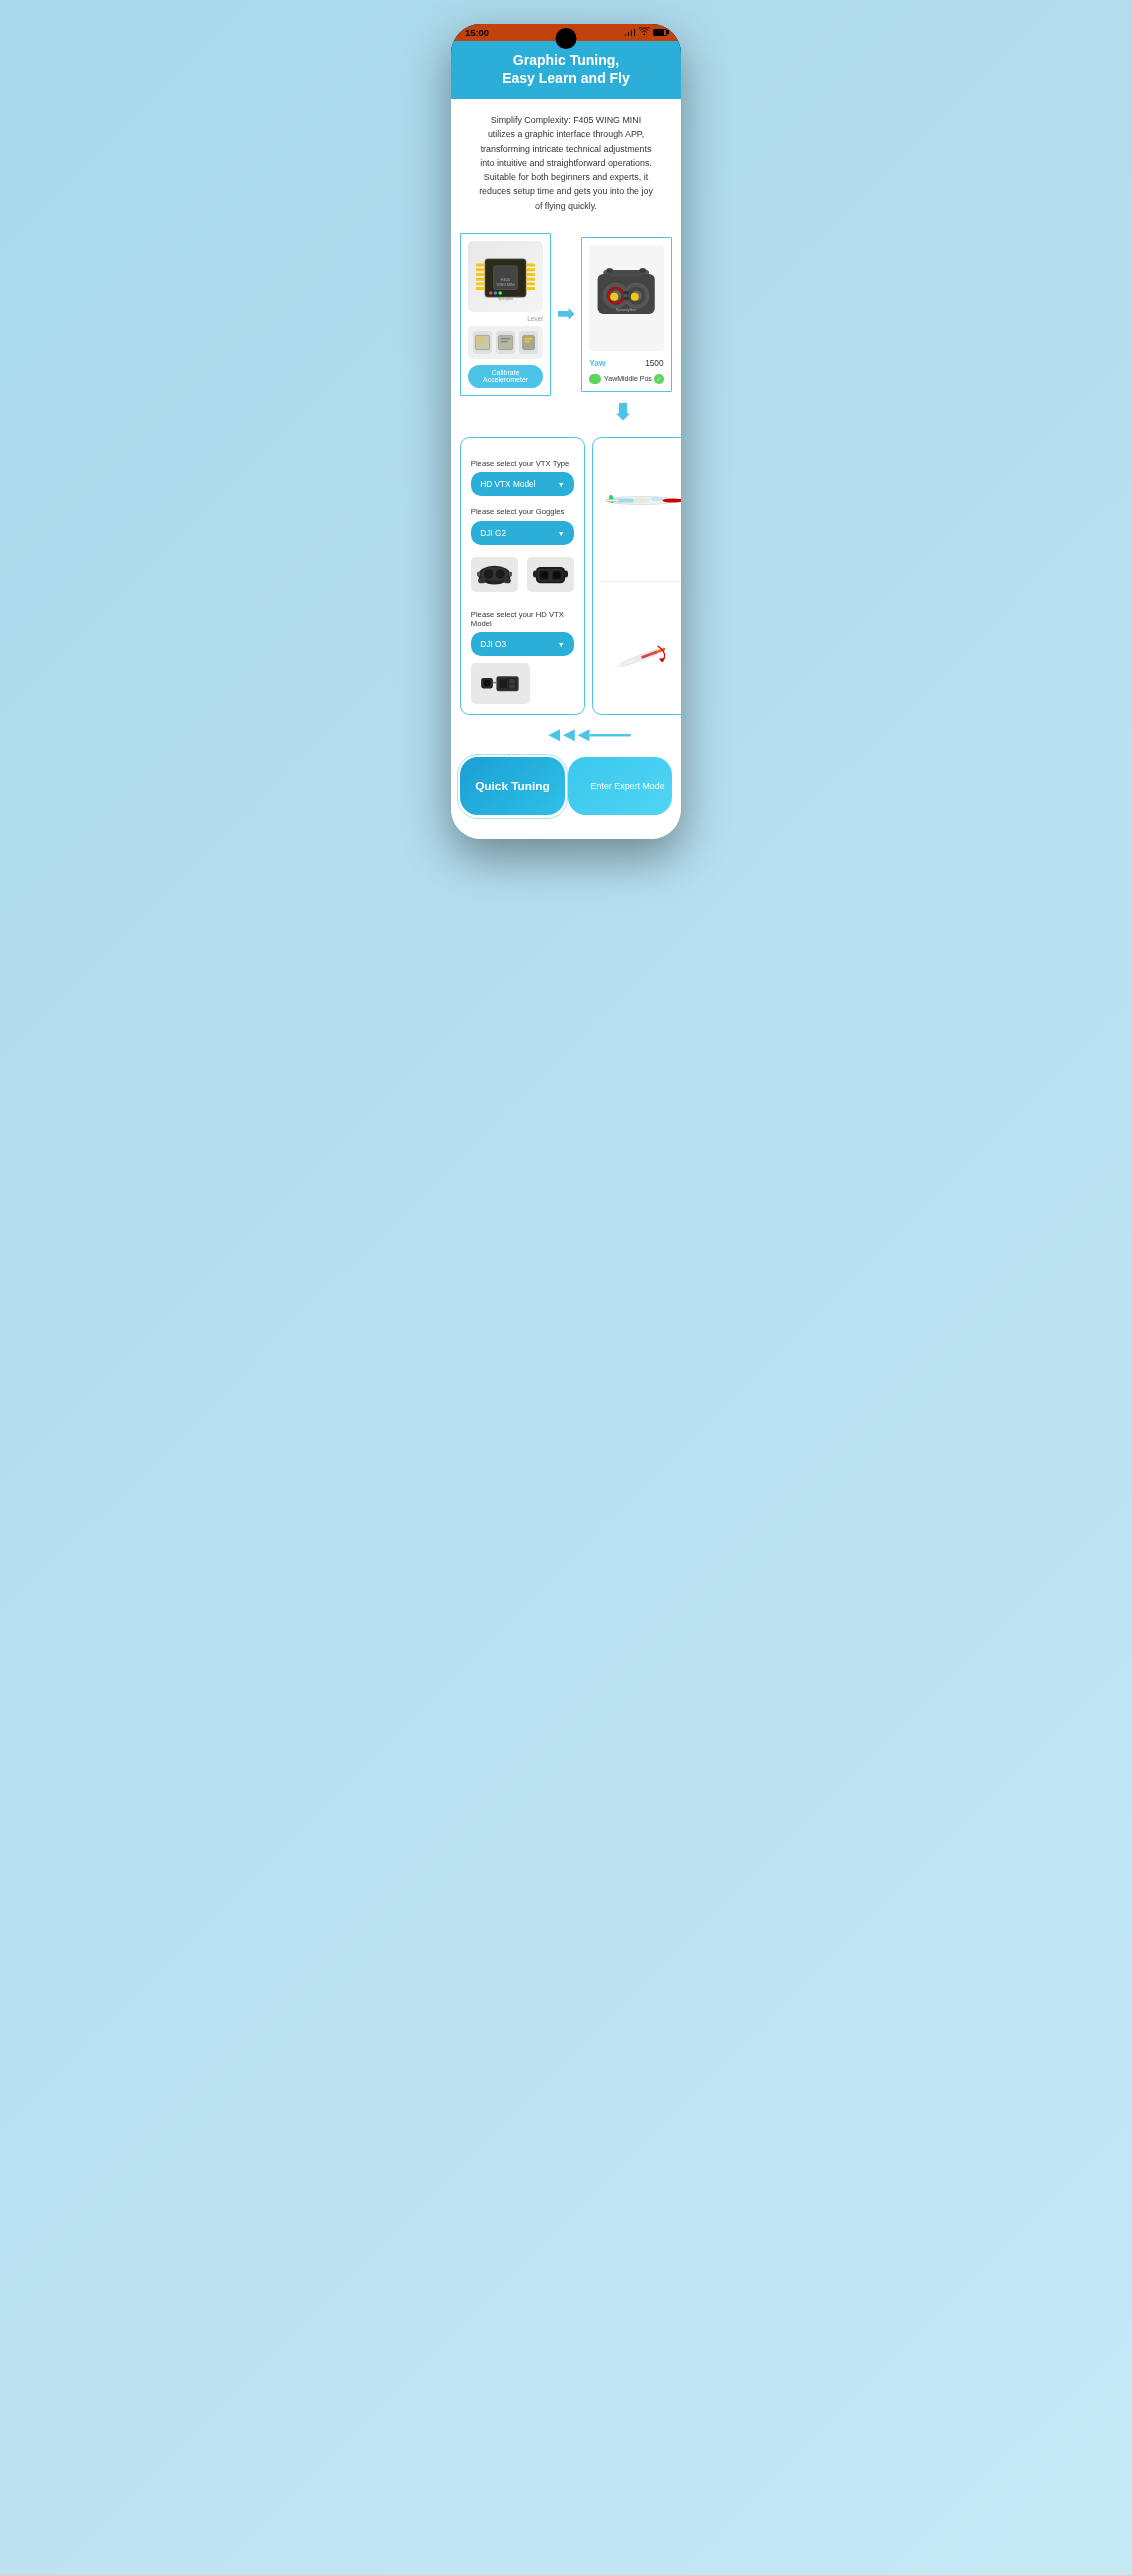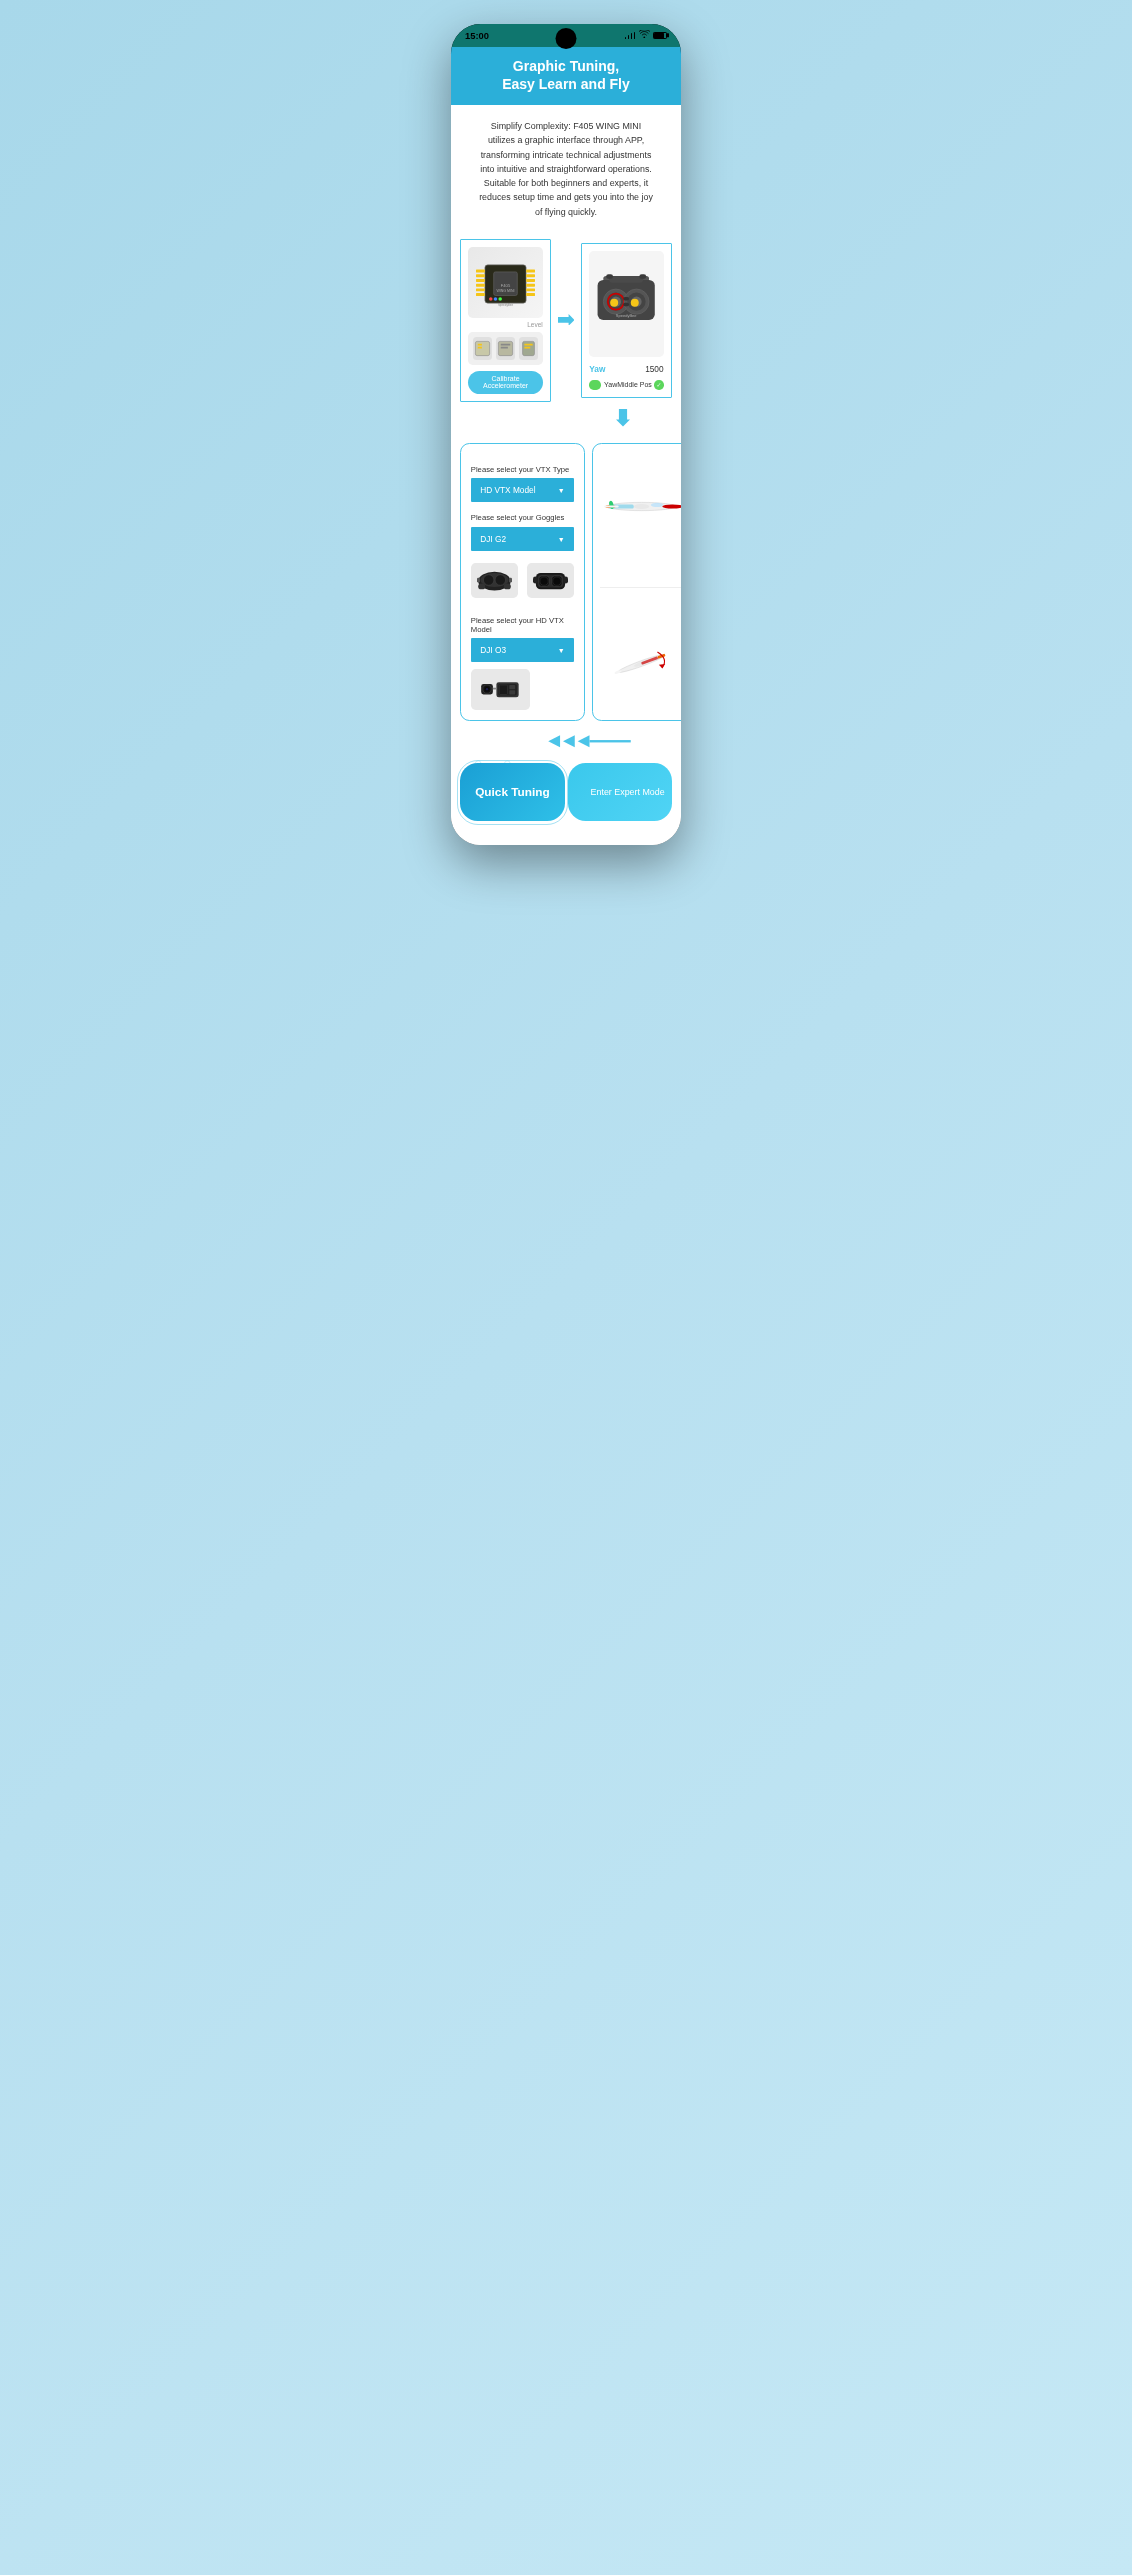--- a/index.html
+++ b/index.html
@@ -19,22 +19,22 @@
       background: #000;
       border-radius: 29.5px;
       padding: 0;
       box-shadow: 0 17.7px 47px rgba(0,0,0,0.4);
       overflow: hidden;
       position: relative;
     }
 
     
     .status-bar {
-      background: #0f766e;
-      height: 23px;
+      background: #c2410c;
+      height: 17px;
       display: flex;
       align-items: center;
       justify-content: space-between;
       padding: 0 14px;
       position: relative;
     }
 
     .status-time {
       font-weight: 700;
       font-size: 9.4px;
@@ -290,21 +290,21 @@
       color: #333;
       font-weight: 500;
       margin-bottom: 4.7px;
       margin-top: 11px;
     }
 
     .dropdown {
       background: #2bafd9;
       color: white;
       border: none;
-      border-radius: 1px;
+      border-radius: 10px;
       padding: 7px 9.4px;
       width: 100%;
       display: flex;
       justify-content: space-between;
       align-items: center;
       cursor: pointer;
       margin-bottom: 7px;
       font-size: 8.3px;
       font-weight: 500;
     }

